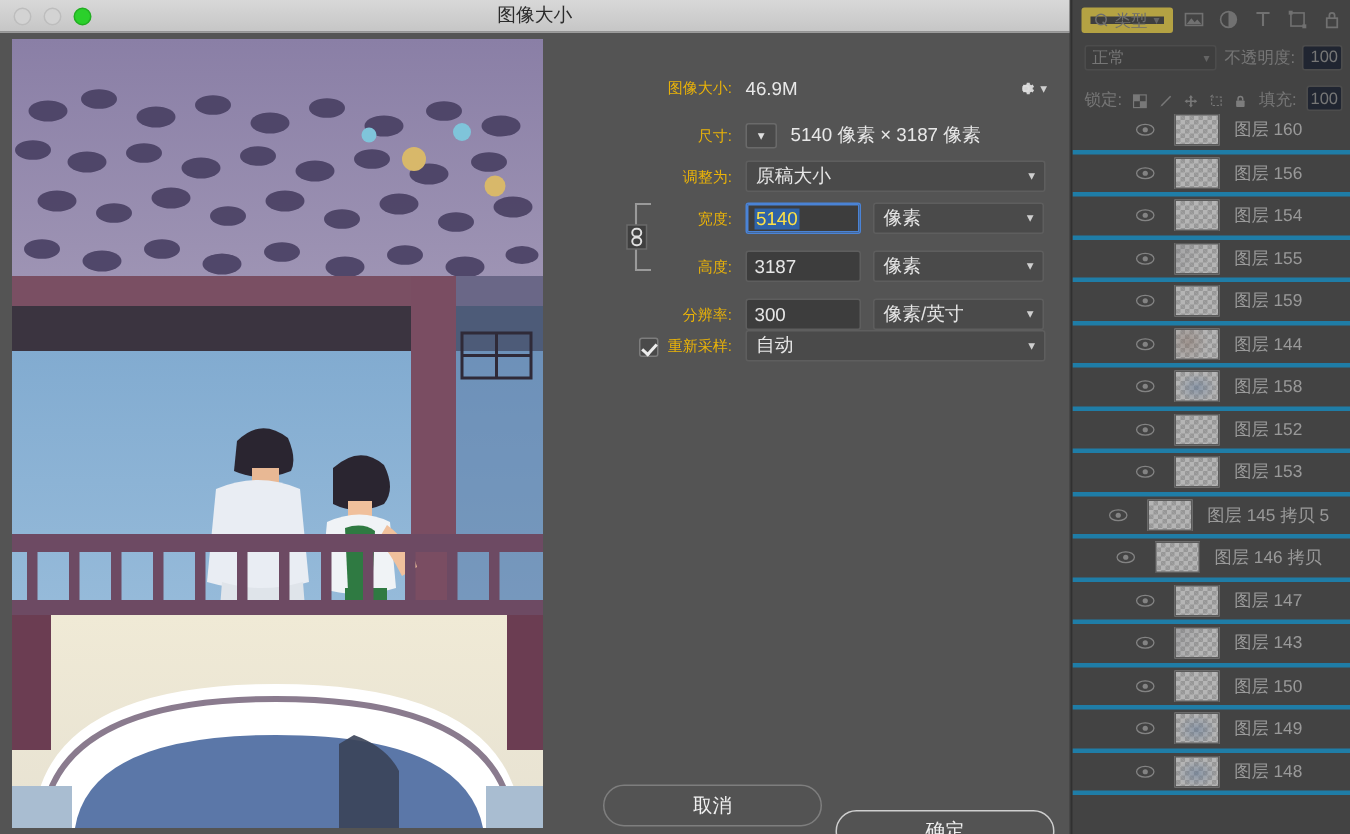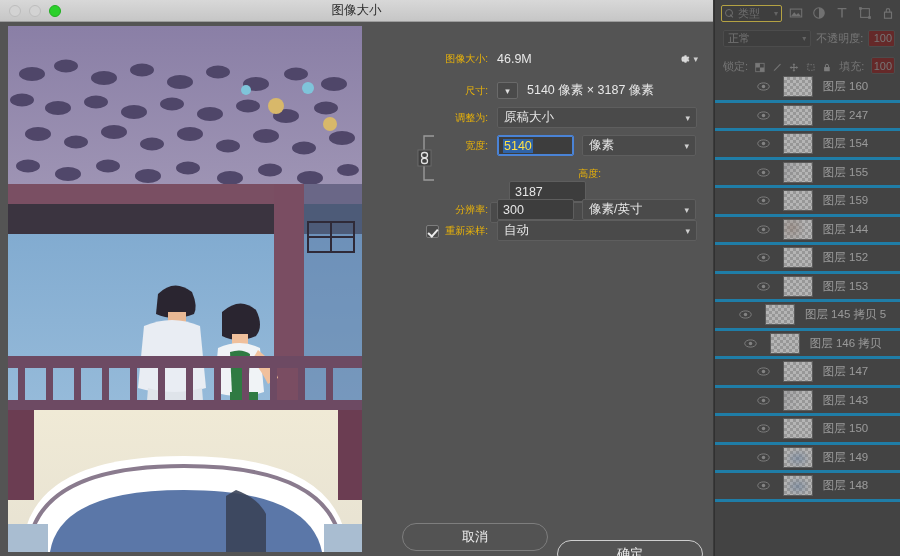--- a/index.html
+++ b/index.html
@@ -17,21 +17,21 @@
     background: #484848; border-left: 1px solid #2a2a2a;
     overflow: hidden;
   }
   .lp-toprow {
     height: 26px; display: flex; align-items: center; gap: 0px;
     padding: 0 5px 0 6px; background: #484848;
   }
   .lp-filter-select {
     display: flex; align-items: center; gap: 4px;
     width: 74px; height: 17px; background: #3f3f3f;
-    border: 1px solid #fde047; border-radius: 2px; padding: 0 3px;
+    border: 6px solid #fde047; border-radius: 2px; padding: 0 3px;
     color: #8c8c8c; font-size: 11px;
   }
   .lp-filter-select .cv { margin-left: auto; font-size: 8px; color: #7d7d7d; }
   .mag { display:inline-block; width:9px; height:9px; position: relative; }
   .mag::before { content:""; position:absolute; left:0; top:0; width:6px;height:6px;
      border:1.2px solid #8c8c8c; border-radius:50%; }
   .mag::after { content:""; position:absolute; left:5px; top:5px; width:4px;height:1.2px;
      background:#8c8c8c; transform: rotate(45deg); transform-origin: left center;}
   .lp-ficons { display: flex; align-items: center; gap: 9px; margin-left: 7px; }
   .lp-ficons .ic { width: 14px; height: 14px; opacity: .62; }
@@ -41,21 +41,21 @@
     background: #484848; gap: 5px;
   }
   .blend-select {
     width: 100px; height: 17px; background: #3f3f3f; border: 1px solid #565656;
     border-radius: 2px; color: #9a9a9a; font-size: 11px;
     display: flex; align-items: center; padding: 0 4px;
   }
   .blend-select .cv { margin-left: auto; font-size: 8px; color: #7d7d7d; }
   .lbl-small { color: #9a9a9a; font-size: 11px; white-space: nowrap; }
   .num-box {
-    background: #7f1d1d; border: 1px solid #565656; border-radius: 2px;
+    background: #0f172a; border: 1px solid #565656; border-radius: 2px;
     color: #9a9a9a; font-size: 11px; height: 17px; width: 30px;
     display: flex; align-items: center; justify-content: flex-end; padding-right: 2px;
   }
 
   .lp-row3 {
     height: 24px; display: flex; align-items: flex-end; padding: 0 5px 0 8px;
     background: #484848; gap: 7px;
   }
   .lp-row3 .ic { width: 13px; height: 13px; opacity: .68; }
 
@@ -254,21 +254,21 @@
         <div class="layer-row">
           <div class="eye-cell">
             <svg class="eye" viewBox="0 0 18 12">
               <ellipse cx="9" cy="6" rx="8" ry="5" fill="none" stroke="#d6d6d6" stroke-width="1.2"></ellipse>
               <circle cx="9" cy="6" r="2.4" fill="#d6d6d6"></circle>
             </svg>
           </div>
           <div class="thumb-cell">
             <div class="thumb"></div>
           </div>
-          <div class="layer-name">图层 247</div>
+          <div class="layer-name">图层 156</div>
         </div>
         <div class="layer-row">
           <div class="eye-cell">
             <svg class="eye" viewBox="0 0 18 12">
               <ellipse cx="9" cy="6" rx="8" ry="5" fill="none" stroke="#d6d6d6" stroke-width="1.2"></ellipse>
               <circle cx="9" cy="6" r="2.4" fill="#d6d6d6"></circle>
             </svg>
           </div>
           <div class="thumb-cell">
             <div class="thumb"></div>
@@ -307,20 +307,34 @@
               <ellipse cx="9" cy="6" rx="8" ry="5" fill="none" stroke="#d6d6d6" stroke-width="1.2"></ellipse>
               <circle cx="9" cy="6" r="2.4" fill="#d6d6d6"></circle>
             </svg>
           </div>
           <div class="thumb-cell">
             <div class="thumb">
               <div class="art" style="background:radial-gradient(circle at 28% 42%, rgba(170,130,110,0.42), rgba(170,130,110,0) 60%)"></div>
             </div>
           </div>
           <div class="layer-name">图层 144</div>
+        </div>
+        <div class="layer-row">
+          <div class="eye-cell">
+            <svg class="eye" viewBox="0 0 18 12">
+              <ellipse cx="9" cy="6" rx="8" ry="5" fill="none" stroke="#d6d6d6" stroke-width="1.2"></ellipse>
+              <circle cx="9" cy="6" r="2.4" fill="#d6d6d6"></circle>
+            </svg>
+          </div>
+          <div class="thumb-cell">
+            <div class="thumb">
+              <div class="art" style="background:radial-gradient(ellipse at 50% 55%, rgba(110,150,205,0.48), rgba(110,150,205,0) 65%)"></div>
+            </div>
+          </div>
+          <div class="layer-name">图层 158</div>
         </div>
         <div class="layer-row">
           <div class="eye-cell">
             <svg class="eye" viewBox="0 0 18 12">
               <ellipse cx="9" cy="6" rx="8" ry="5" fill="none" stroke="#d6d6d6" stroke-width="1.2"></ellipse>
               <circle cx="9" cy="6" r="2.4" fill="#d6d6d6"></circle>
             </svg>
           </div>
           <div class="thumb-cell">
             <div class="thumb"></div>
@@ -605,21 +619,21 @@
           <div class="flabel" style="width:116px;">宽度:</div>
           <div class="inp focused" style="margin-left:9px; width:77px;">
             <span class="sel-text">5140</span>
           </div>
           <div class="selectbox" style="margin-left:8px; width:114px;">
             <span>像素</span>
             <span class="cv">▾</span>
           </div>
         </div>
 
-        <div class="frow" style="left:0; top:145px; width:342px;flex-direction:column;">
+        <div class="frow" style="left:0; top:145px; width:342px;">
           <div class="flabel" style="width:116px;">高度:</div>
           <div class="inp" style="margin-left:9px; width:77px;">
             <span>3187</span>
           </div>
           <div class="selectbox" style="margin-left:8px; width:114px;">
             <span>像素</span>
             <span class="cv">▾</span>
           </div>
         </div>
 

